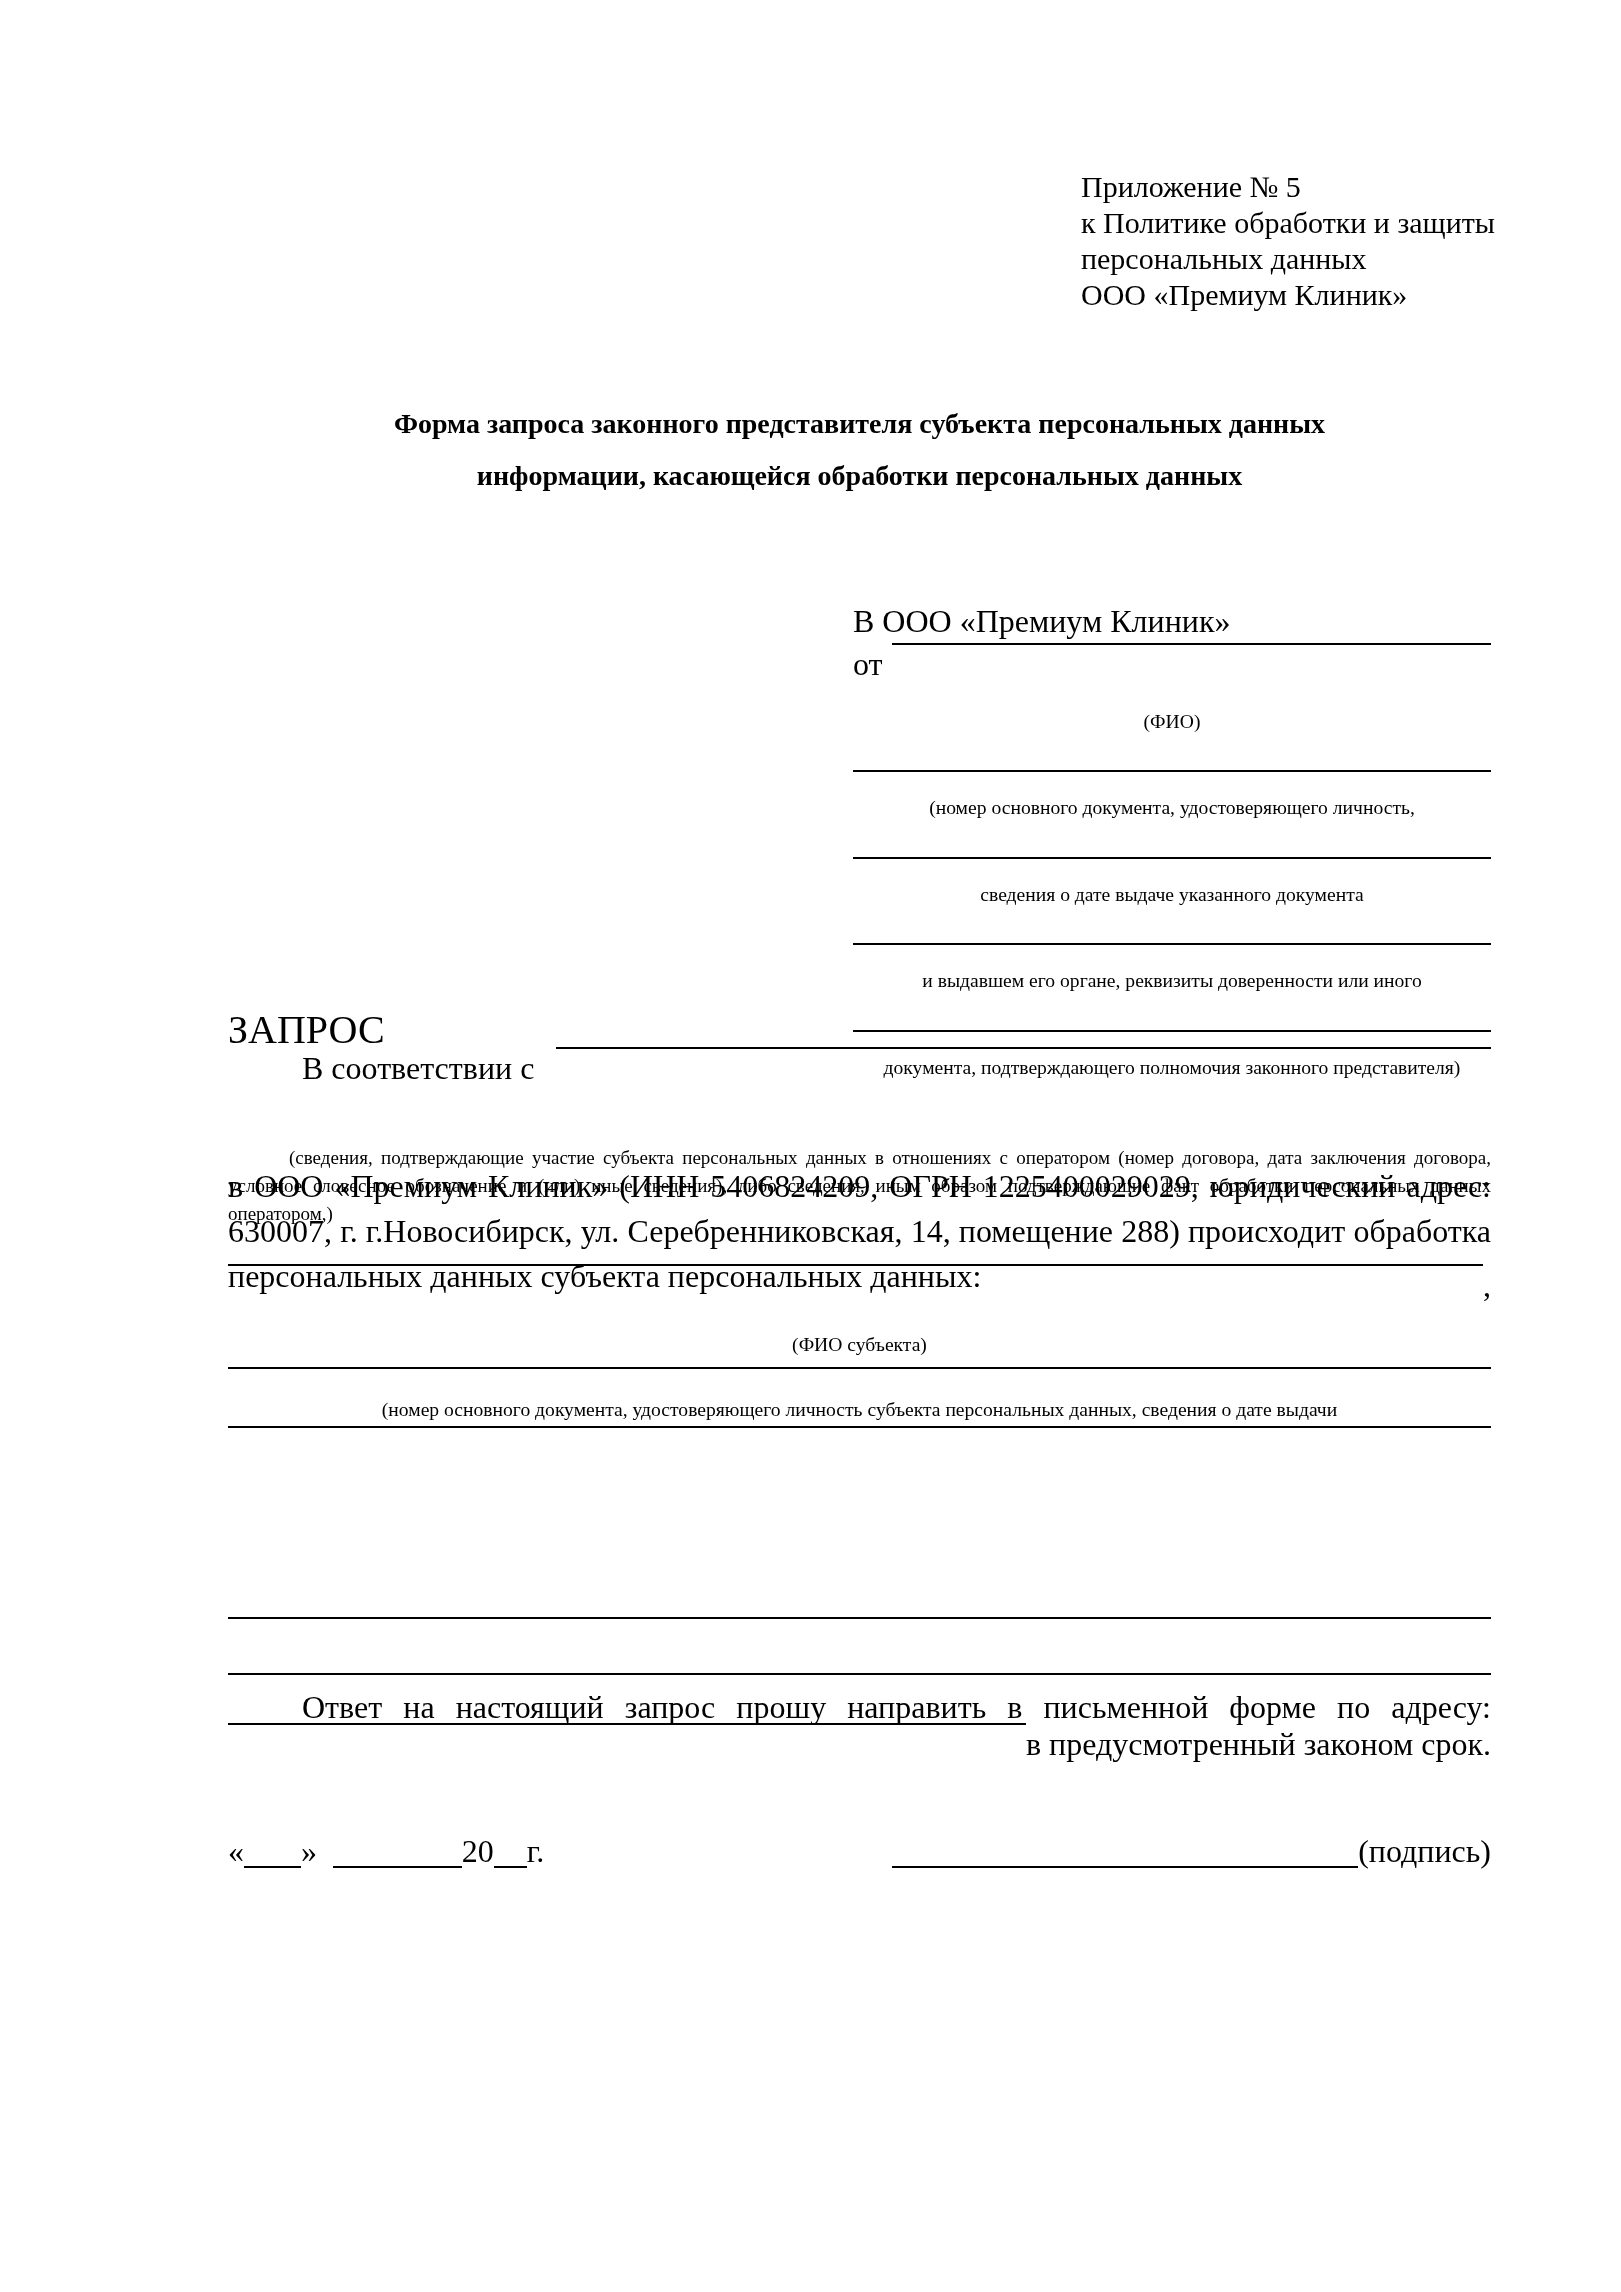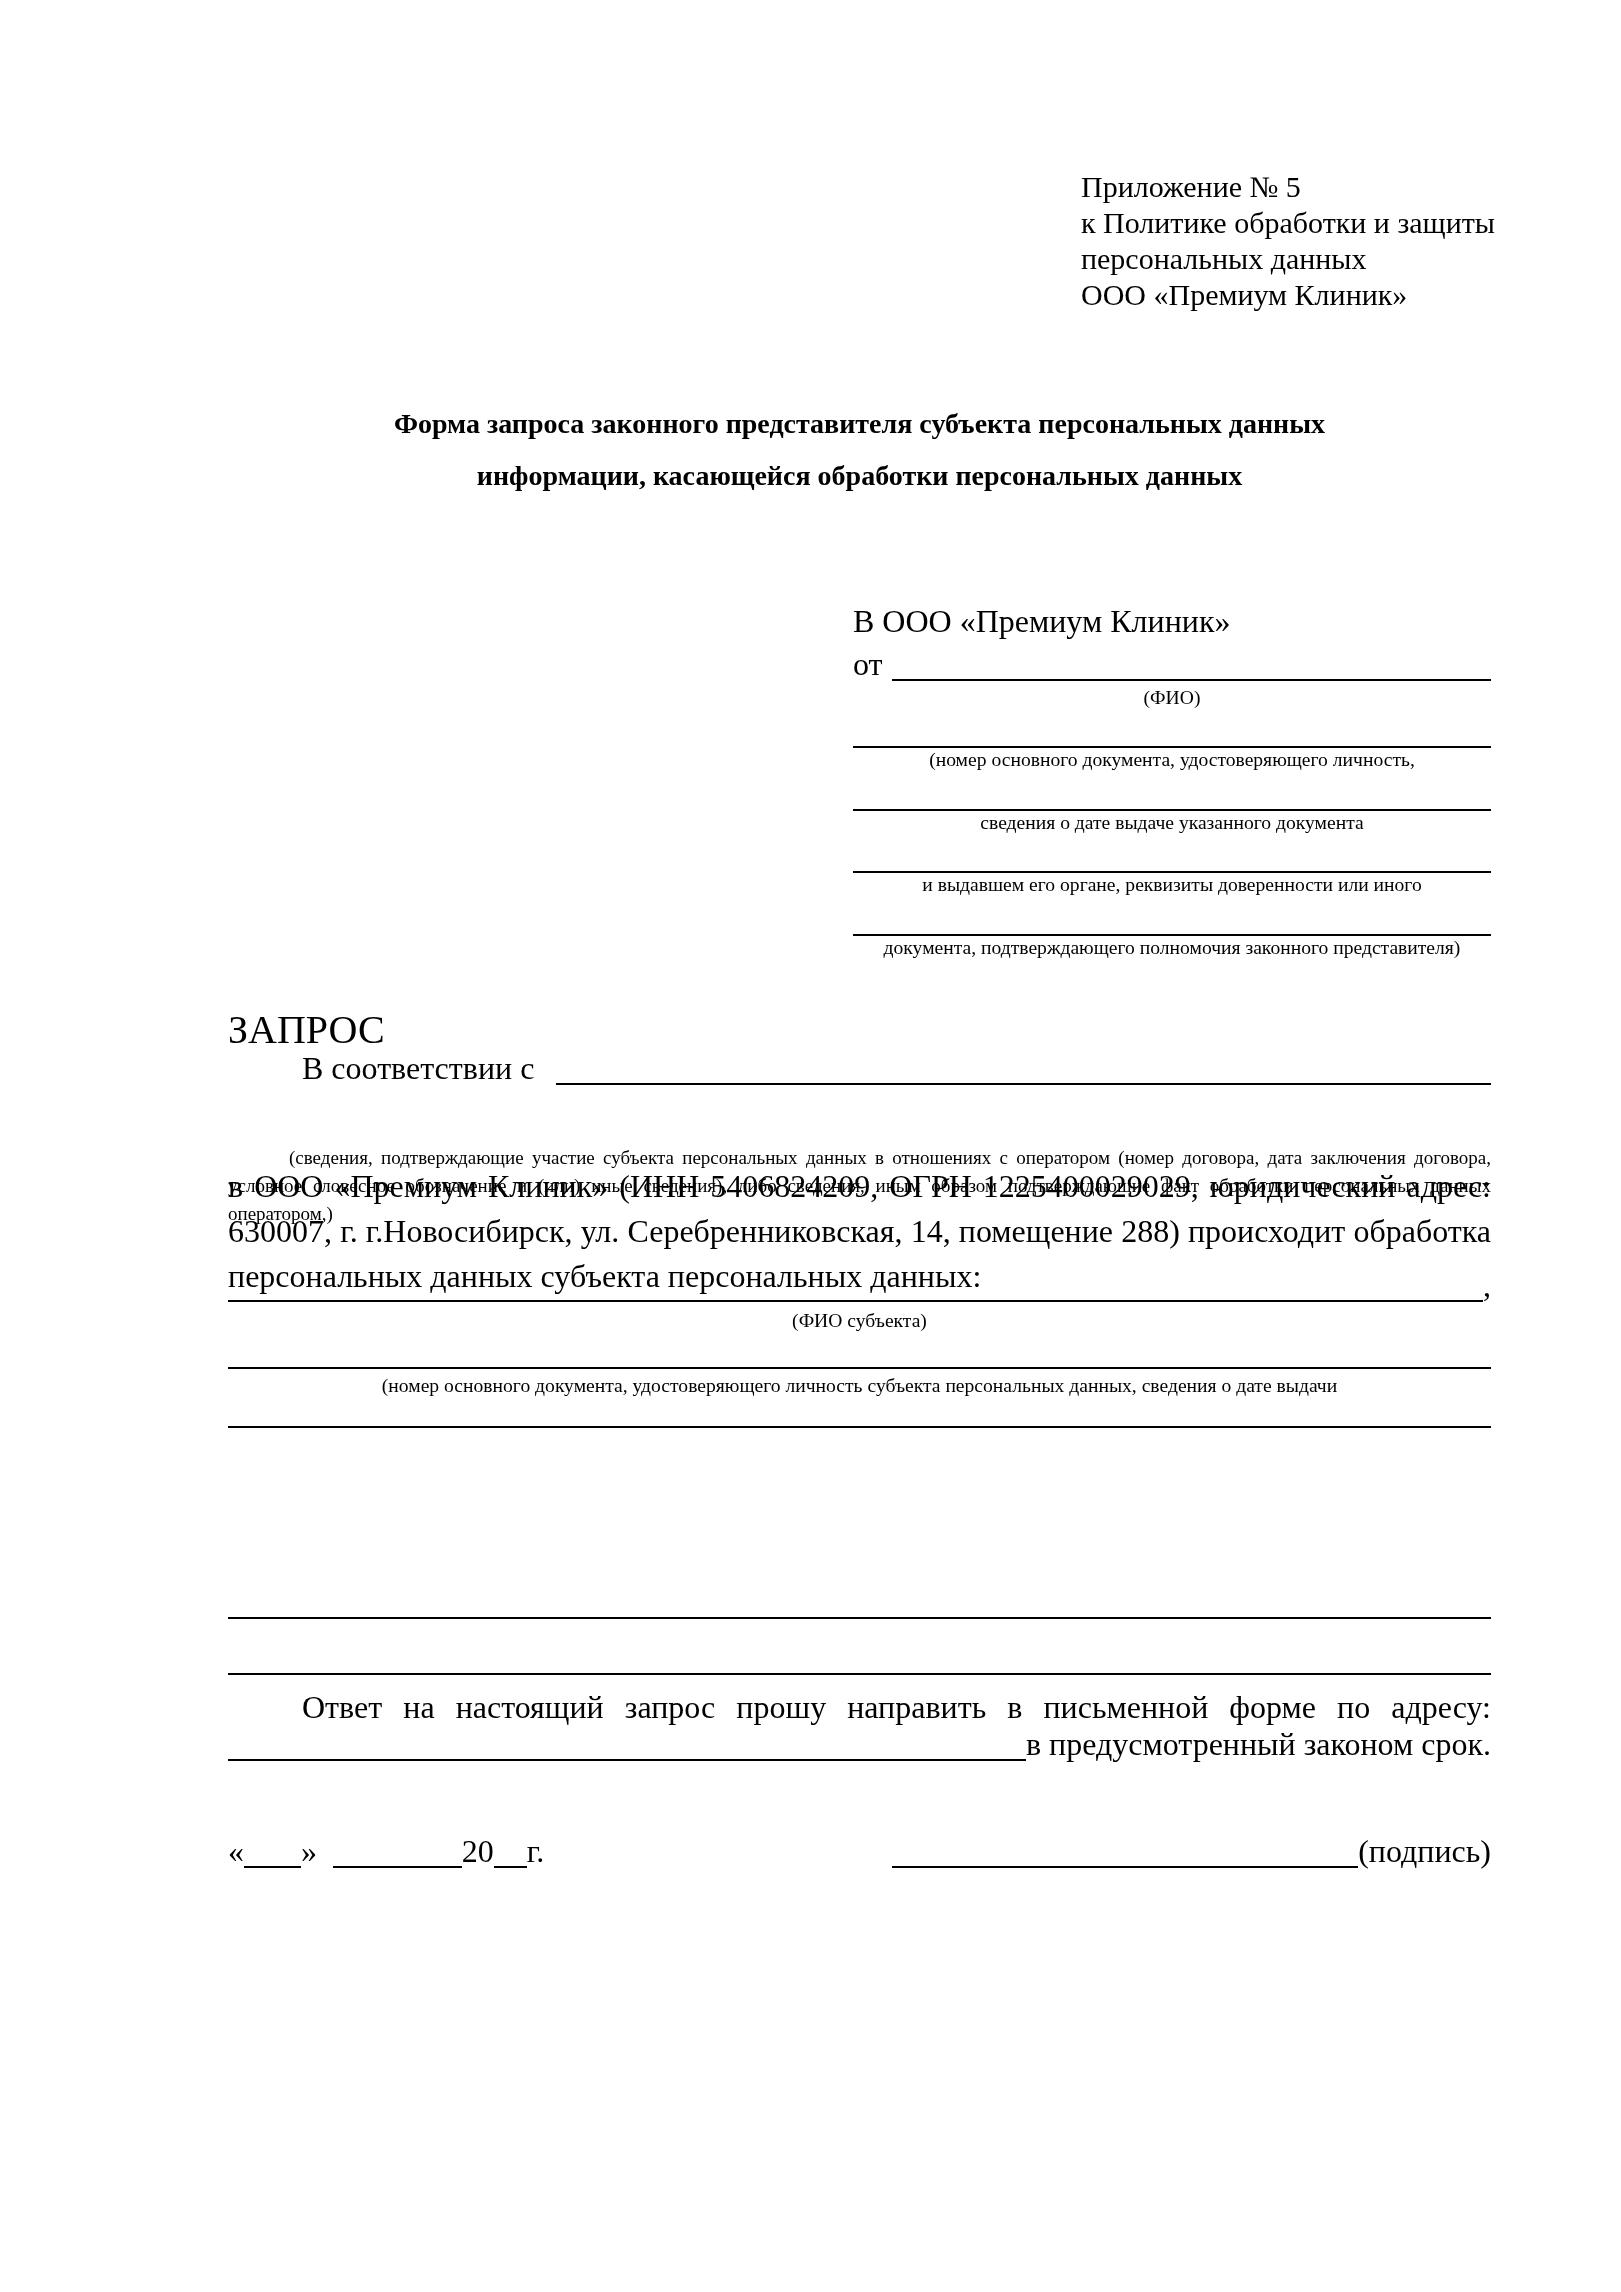--- a/index.html
+++ b/index.html
@@ -16,25 +16,25 @@
   
   .appendix { top:169px; left:1081px; font-size:30px; line-height:36px; }
 
   
   .doc-title { top:398px; left:228px; right:130px; text-align:center;
                font-weight:bold; font-size:28px; line-height:52px; }
 
   
   .addressee { top:600px; left:853px; width:638px; font-size:32px; }
   .to-line   { line-height:43px; }
-  .flexrow   { display:flex; align-items:flex-end;font-family:Liberation Serif, serif; }
+  .flexrow   { display:flex; align-items:flex-start;font-family:Liberation Serif, serif; }
   .from-row  { height:43px; }
   .from-label{ margin-right:9.8px; line-height:43px; }
   .fill      { flex:1 1 auto; border-bottom:2.9px solid #000; margin-bottom:4.9px; }
-  .cap       { font-size:19.6px; line-height:23.5px; text-align:center; }
+  .cap       { font-size:19.6px; line-height:23.5px; text-align:center;margin-top:24px; }
   .a-row     { margin-top:3.9px; }
   .blank-row { height:33px; border-bottom:2.9px solid #000; }
 
   
   .zapros   { top:1006px; left:228px; right:112px; text-align:left; font-size:40px; }
   .accord-row { top:1047px; left:228px; right:130px; height:43px;gap:12px; }
   .accord-label { padding-left:74px; margin-right:9.8px; line-height:43px; font-size:32px; white-space:nowrap; }
   .note { top:1144px; left:228px; right:130px; font-size:19px; line-height:28px;
           text-align:justify; text-indent:61px; }
   .para { left:228px; right:130px; font-size:32px; line-height:45px; text-align:justify; }

